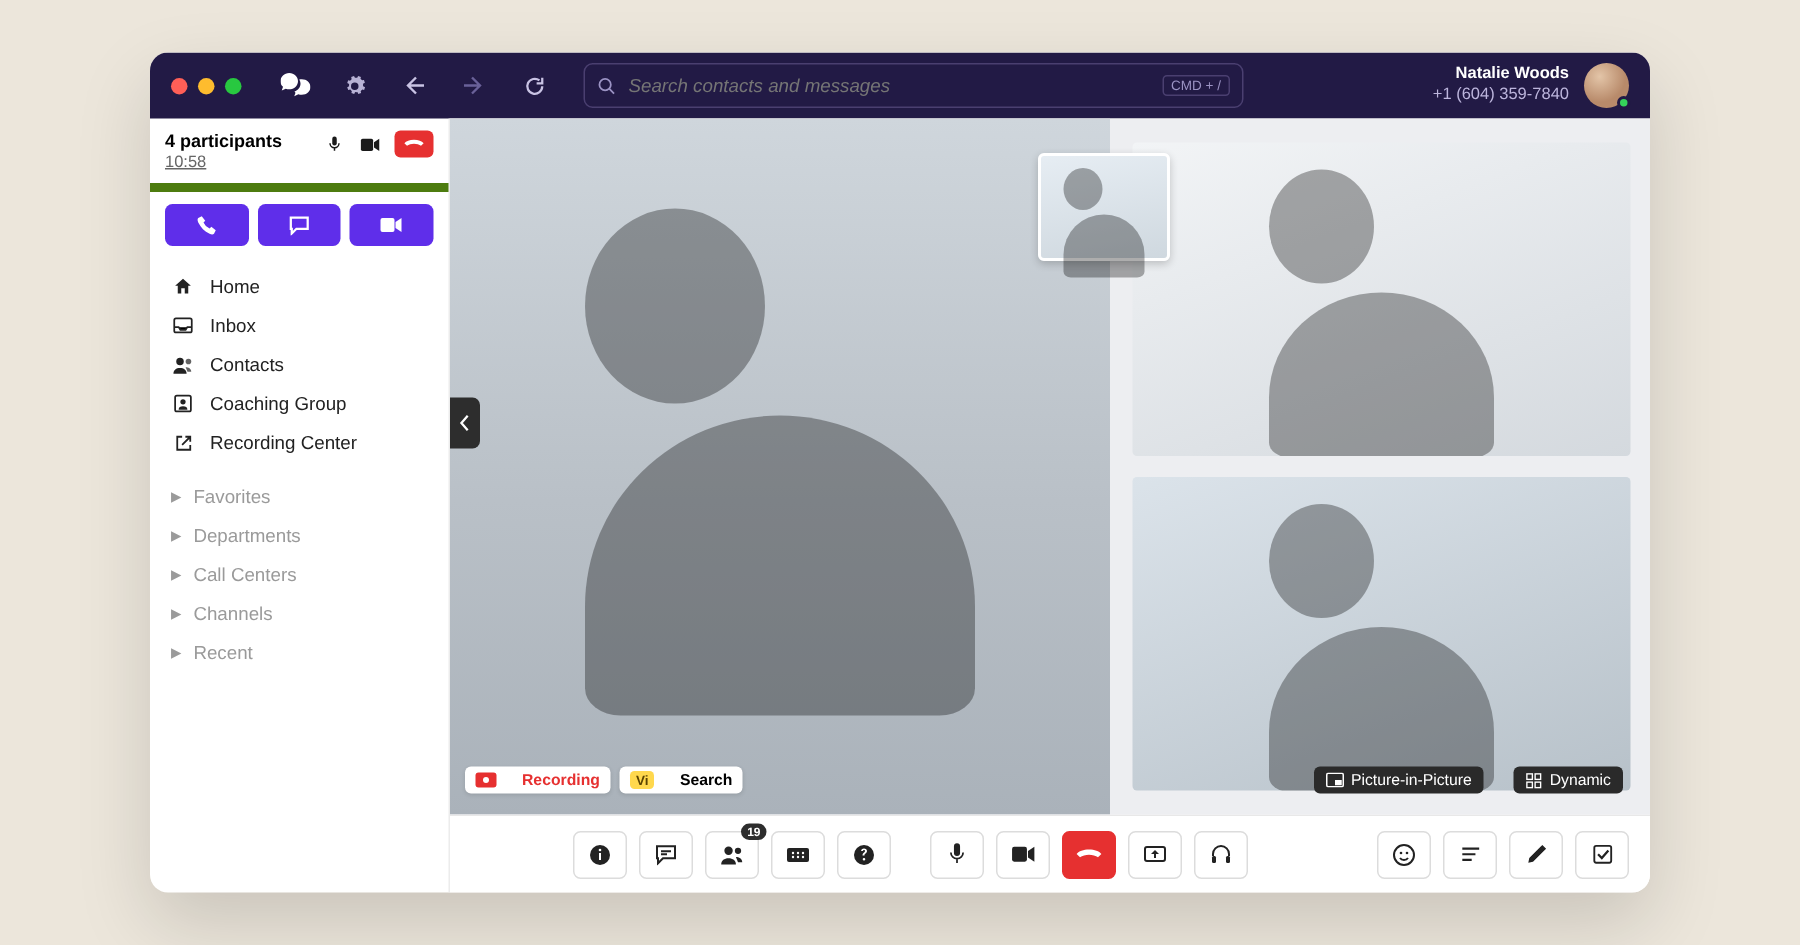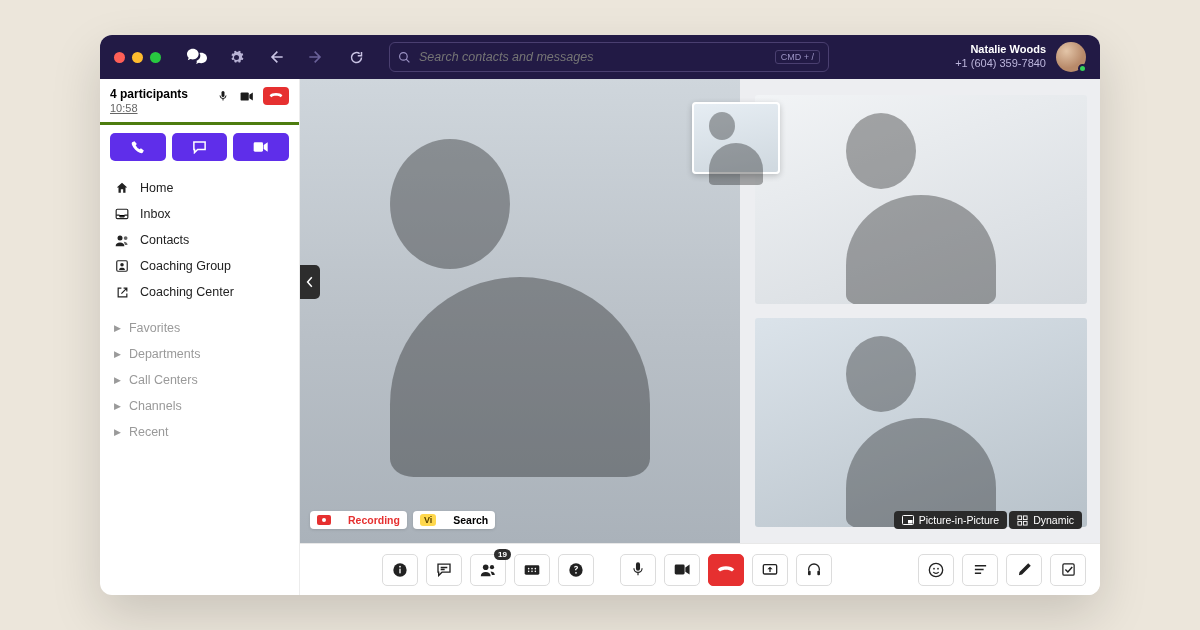--- a/index.html
+++ b/index.html
@@ -21,21 +21,21 @@
 .user-meta { text-align: right; font-size: 11px; line-height: 1.25; }
 .user-name { font-weight: 600; color: #fff; }
 .user-phone { color: #bcb5dc; }
 .avatar-wrap { position: relative; width: 30px; height: 30px; }
 .avatar { width: 30px; height: 30px; border-radius: 50%; background: radial-gradient(circle at 35% 30%, #e3c5a8, #b88a6a 60%); }
 .presence { position: absolute; right: -1px; bottom: -1px; width: 9px; height: 9px; border-radius: 50%; background: #35d35a; border: 2px solid #221a45; }
 
 
 .body { flex: 1; display: flex; min-height: 0; }
 .sidebar { width: 200px; border-right: 1px solid #ececec; display: flex; flex-direction: column; font-size: 12.5px; }
-.call-header { padding: 8px 10px; border-bottom: 3px solid #4d7c0f; display: flex; align-items: flex-start; justify-content: space-between; }
+.call-header { padding: 8px 10px; border-bottom: 6px solid #4d7c0f; display: flex; align-items: flex-start; justify-content: space-between; }
 .ch-left .pcount { font-weight: 700; font-size: 12px; }
 .ch-left .ptime { color: #666; font-size: 11px; margin-top: 1px; text-decoration: underline; }
 .ch-right { display: flex; align-items: center; gap: 8px; }
 .mini-ico { width: 16px; height: 16px; display: flex; align-items: center; justify-content: center; color: #1a1a1a; }
 .mini-end { width: 26px; height: 18px; background: #e63030; border-radius: 4px; display: flex; align-items: center; justify-content: center; color: #fff; }
 
 .quick-actions { display: flex; gap: 6px; padding: 8px 10px; }
 .qa { flex: 1; height: 28px; background: #5f2eea; border-radius: 5px; display: flex; align-items: center; justify-content: center; color: #fff; cursor: pointer; }
 
 .nav { padding: 6px 6px 4px; }
@@ -63,21 +63,21 @@
 
 .collapse-handle { position: absolute; left: 0; top: 40%; width: 20px; height: 34px; background: #2d2d2d; color: #fff; display: flex; align-items: center; justify-content: center; border-radius: 0 5px 5px 0; font-size: 12px; cursor: pointer; z-index:6; }
 
 .status-chips { position: absolute; left: 10px; bottom: 14px; display: flex; gap: 6px; z-index:6; }
 .chip { background: #fff; border-radius: 4px; padding: 3px 7px; font-size: 10.5px; font-weight: 600; display: flex; align-items: center; gap: 17px; box-shadow: 0 1px 3px rgba(0,0,0,.12); }
 .chip .dot-rec { width: 14px; height: 10px; background: #e63030; border-radius: 2px; display:flex; align-items:center; justify-content:center; }
 .chip .dot-rec::after { content:""; width:4px; height:4px; background:#fff; border-radius:50%; }
 .chip .vi { background: #ffd84d; color:#5a4300; border-radius:3px; font-size:9px; padding:1px 4px; font-weight:700; }
 .chip-rec-label { color: #e63030; }
 
-.layout-chips { position: absolute; right: 18px; bottom: 14px; display: flex; gap: 2px; z-index:6; }
+.layout-chips { position: absolute; right: 18px; bottom: 14px; display: flex; gap: 20px; z-index:6; }
 .lchip { background: #2a2a2a; color: #fff; border-radius: 4px; padding: 3px 8px; font-size: 10.5px; display: flex; align-items: center; gap: 5px; cursor:pointer; }
 
 .toolbar { height: 52px; background: #fff; border-top: 1px solid #e8e8e8; display: flex; align-items: center; padding: 0 14px; gap: 26px; }
 .tb-group { display: flex; gap: 8px; }
 .tb-group.left { margin-left: 68px; }
 .tb-group.right { margin-left: auto; }
 .tbtn { width: 36px; height: 32px; border: 1px solid #dcdcdc; border-radius: 5px; background: #fff; display: flex; align-items: center; justify-content: center; color: #222; cursor: pointer; position: relative; }
 .tbtn.end { background: #e63030; border-color: #e63030; color: #fff; }
 .tbtn .badge { position: absolute; top: -6px; right: -6px; background: #2d2d2d; color: #fff; font-size: 8px; border-radius: 8px; padding: 1px 4px; font-weight:700; }
 
@@ -225,21 +225,21 @@
               </svg>
             </span>
             <span>Coaching Group</span>
           </div>
         <div class="nav-item">
             <span class="ni">
               <svg width="13" height="13" viewBox="0 0 24 24">
                 <path fill="none" stroke="currentColor" stroke-width="2.2" d="M10 4H4v16h16v-6M14 4h6v6M20 4L10 14"></path>
               </svg>
             </span>
-            <span>Coaching Center</span>
+            <span>Recording Center</span>
           </div>
       </div>
 
       <div class="sections">
         <div class="sec">
             <span class="tri">▶</span>
             <span>Favorites</span>
           </div>
         <div class="sec">
             <span class="tri">▶</span>

